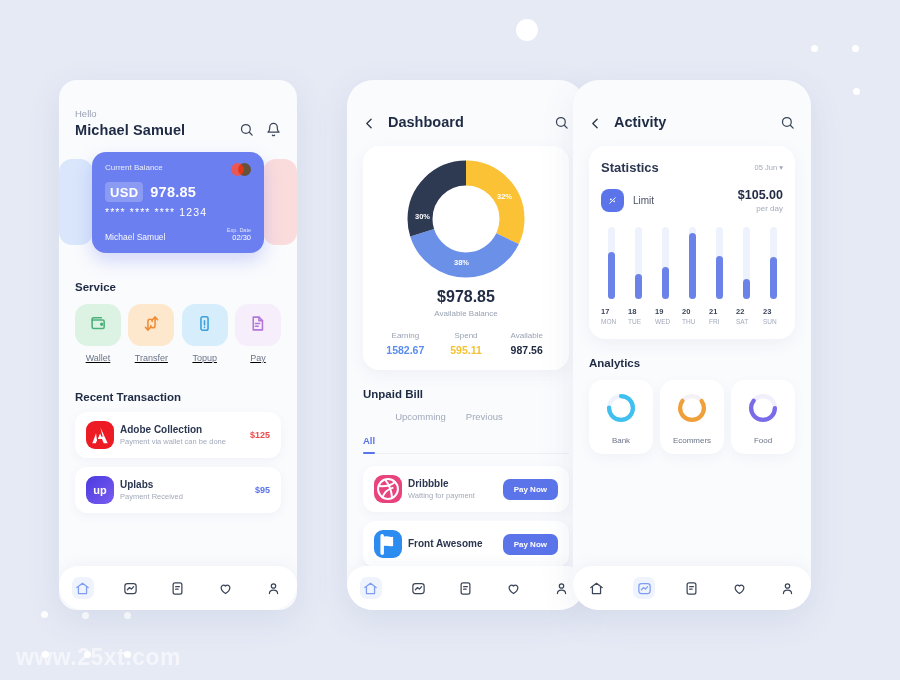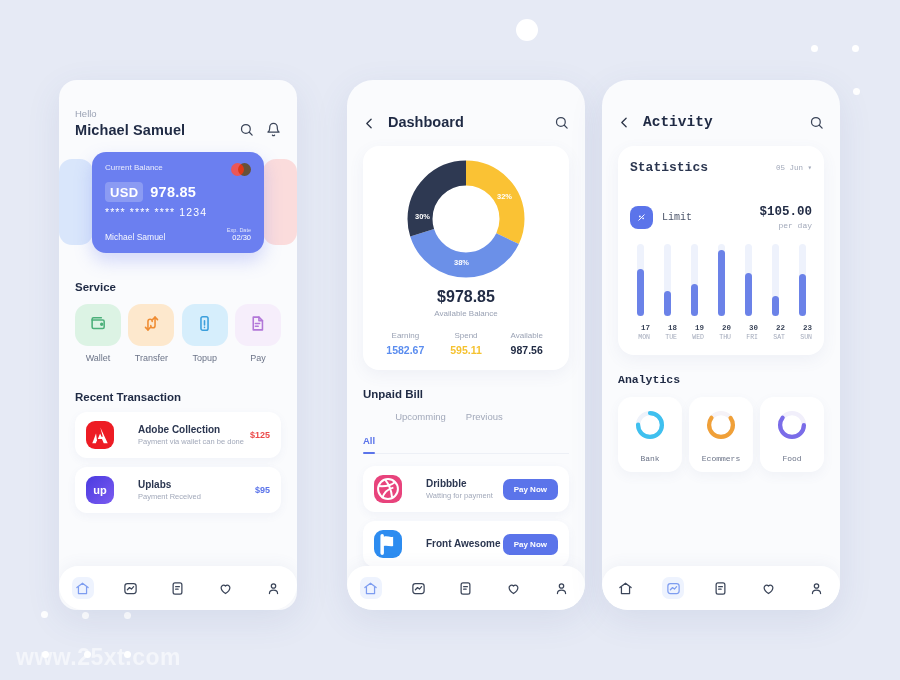--- a/index.html
+++ b/index.html
@@ -22,21 +22,21 @@
 
   
   .phone {
     position: absolute; top: 80px; width: 238px; height: 530px;
     background: #fafbfd; border-radius: 26px;
     box-shadow: 0 10px 34px rgba(70,90,150,.10);
     overflow: hidden;
   }
   #phone1 { left: 59px; border-radius: 18px; }
   #phone2 { left: 347px; }
-  #phone3 { left: 602px; font-family: Liberation Mono, monospace; }
+  #phone3 { left: 573px; }
 
   .scr { position: absolute; inset: 0; padding: 0 16px; }
 
   
   .greet-wrap { padding-top: 28px; display: flex; justify-content: space-between; align-items: flex-start; }
   .hello { font-size: 9.5px; color: #9aa2b4; margin-bottom: 3px; }
   .uname { font-size: 14.5px; font-weight: 700; color: #1f2a44; letter-spacing: .1px; }
   .hdr-icons { display: flex; gap: 12px; padding-top: 14px; }
   .ic { width: 15px; height: 15px; color: #3b4559; }
   .ic svg { width: 100%; height: 100%; display: block; }
@@ -71,34 +71,34 @@
   .cc-bot { display: flex; justify-content: space-between; align-items: flex-end; margin-top: 9px; }
   .cc-name { font-size: 8.5px; color: rgba(255,255,255,.95); }
   .cc-exp { text-align: right; }
   .cc-exp .k { font-size: 5.5px; color: rgba(255,255,255,.8); }
   .cc-exp .v { font-size: 7.5px; color: #fff; }
 
   .sect { font-size: 11.5px; font-weight: 700; color: #1f2a44; margin: 28px 0 0; }
 
   
   .svc { display: flex; justify-content: space-between; margin-top: 11px; }
-  .svc-it { width: 46px; text-align: center; }
+  .svc-it { width: 46px; text-align: center; text-decoration: underline; }
   .svc-ic { width: 46px; height: 42px; border-radius: 13px; display: flex; align-items: center; justify-content: center; }
   .svc-ic svg { width: 17px; height: 17px; }
   .svc-lb { font-size: 9px; color: #6c7488; margin-top: 7px; }
 
   
   .trow {
     display: flex; align-items: center; background: #fff; border-radius: 12px;
     padding: 9px 11px; margin-top: 9px; box-shadow: 0 3px 10px rgba(80,100,160,.055);
   }
   .tico { width: 28px; height: 28px; border-radius: 9px; flex: 0 0 28px;
           display: flex; align-items: center; justify-content: center;
           color: #fff; font-weight: 700; font-size: 12px; }
-  .tmid { flex: 1; padding-left: 12px; min-width: 0; margin-left: 12px; }
+  .tmid { flex: 1; padding-left: 6px; min-width: 0; }
   .tname { font-size: 10px; font-weight: 700; color: #2b3650; }
   .tsub { font-size: 7.5px; color: #a2a9ba; margin-top: 2px; }
   .tamt { font-size: 9px; font-weight: 700; }
 
   
   .panel { background: #fff; border-radius: 16px; margin-top: 16px; padding: 14px 12px;
            box-shadow: 0 5px 16px rgba(80,100,160,.07); }
   .donut-wrap { display: flex; justify-content: center; position: relative; }
   .donut { width: 118px; height: 118px; position: relative; }
   .donut svg { transform: rotate(-90deg); display: block; }
@@ -116,36 +116,36 @@
   .tab.on { color: #5b74ea; font-weight: 700; margin-top: 24px; }
   .tab.on::after { content: ""; position: absolute; left: 0; right: 0; bottom: -1px; height: 2px;
                    background: #5b74ea; border-radius: 2px; }
   .paybtn { background: #5b74ea; color: #fff; font-size: 8px; font-weight: 700;
             padding: 6px 11px; border-radius: 7px; border: none; }
 
   
   .stat-hd { display: flex; justify-content: space-between; align-items: flex-start; }
   .stat-ttl { font-size: 13px; font-weight: 700; color: #2b3650; }
   .stat-date { font-size: 7.5px; color: #a2a9ba; padding-top: 3px; }
-  .limit-row { display: flex; align-items: center; margin-top: 30px; }
+  .limit-row { display: flex; align-items: center; margin-top: 13px; }
   .limit-ic { width: 23px; height: 23px; border-radius: 8px; background: #5b74ea;
               display: flex; align-items: center; justify-content: center; }
   .limit-lb { font-size: 10px; color: #4a5368; margin-left: 9px; }
   .limit-r { margin-left: auto; text-align: right; }
   .limit-amt { font-size: 12.5px; font-weight: 700; color: #222c45; }
   .limit-per { font-size: 8px; color: #a2a9ba; margin-top: 2px; }
 
   .bars { display: flex; justify-content: space-between; align-items: flex-end;
           height: 72px; margin-top: 14px; }
   .bcol { width: 20px; display: flex; flex-direction: column; align-items: center; }
   .btrack { width: 7px; height: 72px; background: #eef2fc; border-radius: 6px;
             position: relative; display: flex; align-items: flex-end; }
   .bfill { width: 7px; background: #6b82e8; border-radius: 6px; }
   .blabs { display: flex; justify-content: space-between; margin-top: 8px; }
-  .blab { width: 20px; text-align: right; }
+  .blab { width: 20px; text-align: left; }
   .bd { font-size: 7.5px; font-weight: 700; color: #3b4559; }
   .bw { font-size: 6.5px; color: #a2a9ba; margin-top: 2px; }
 
   
   .ana { display: flex; justify-content: space-between; margin-top: 11px; }
   .ana-c { width: 64px; background: #fff; border-radius: 14px; padding: 11px 0 9px;
            text-align: center; box-shadow: 0 4px 12px rgba(80,100,160,.06); }
   .ana-c svg { width: 34px; height: 34px; transform: rotate(-90deg); }
   .ana-lb { font-size: 8px; color: #6c7488; margin-top: 7px; }
 
@@ -553,21 +553,21 @@
             </div>
           <div class="blab">
               <div class="bd">19</div>
               <div class="bw">WED</div>
             </div>
           <div class="blab">
               <div class="bd">20</div>
               <div class="bw">THU</div>
             </div>
           <div class="blab">
-              <div class="bd">30</div>
+              <div class="bd">21</div>
               <div class="bw">FRI</div>
             </div>
           <div class="blab">
               <div class="bd">22</div>
               <div class="bw">SAT</div>
             </div>
           <div class="blab">
               <div class="bd">23</div>
               <div class="bw">SUN</div>
             </div>

